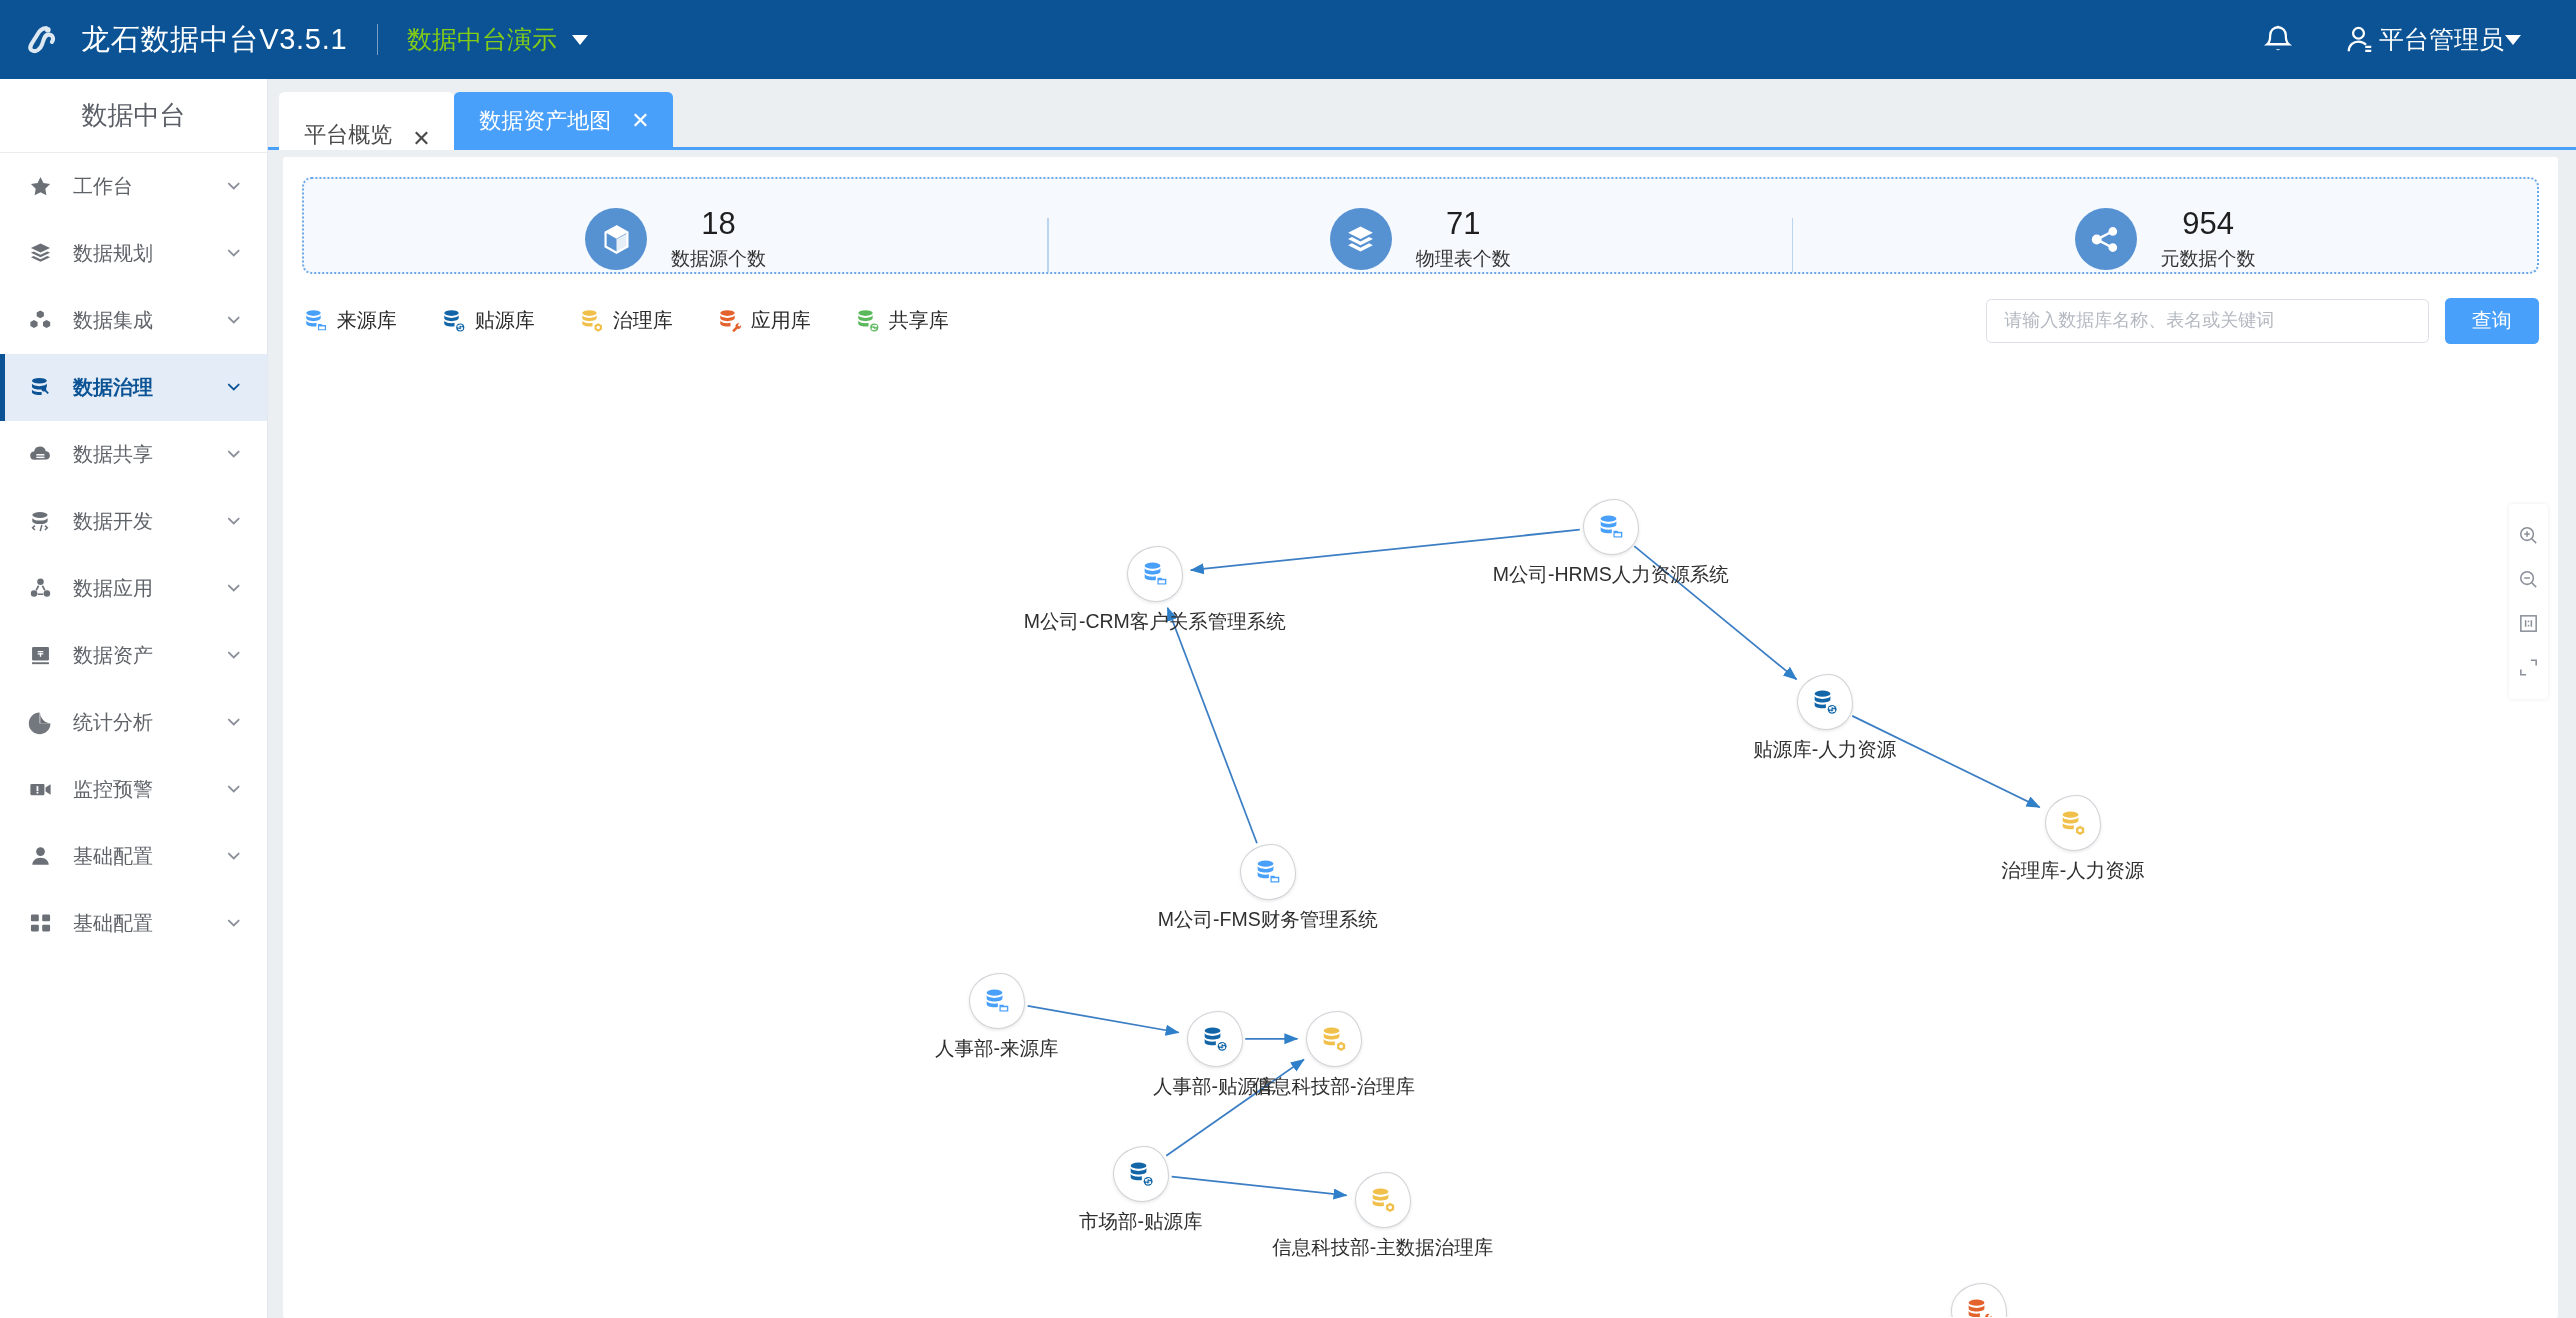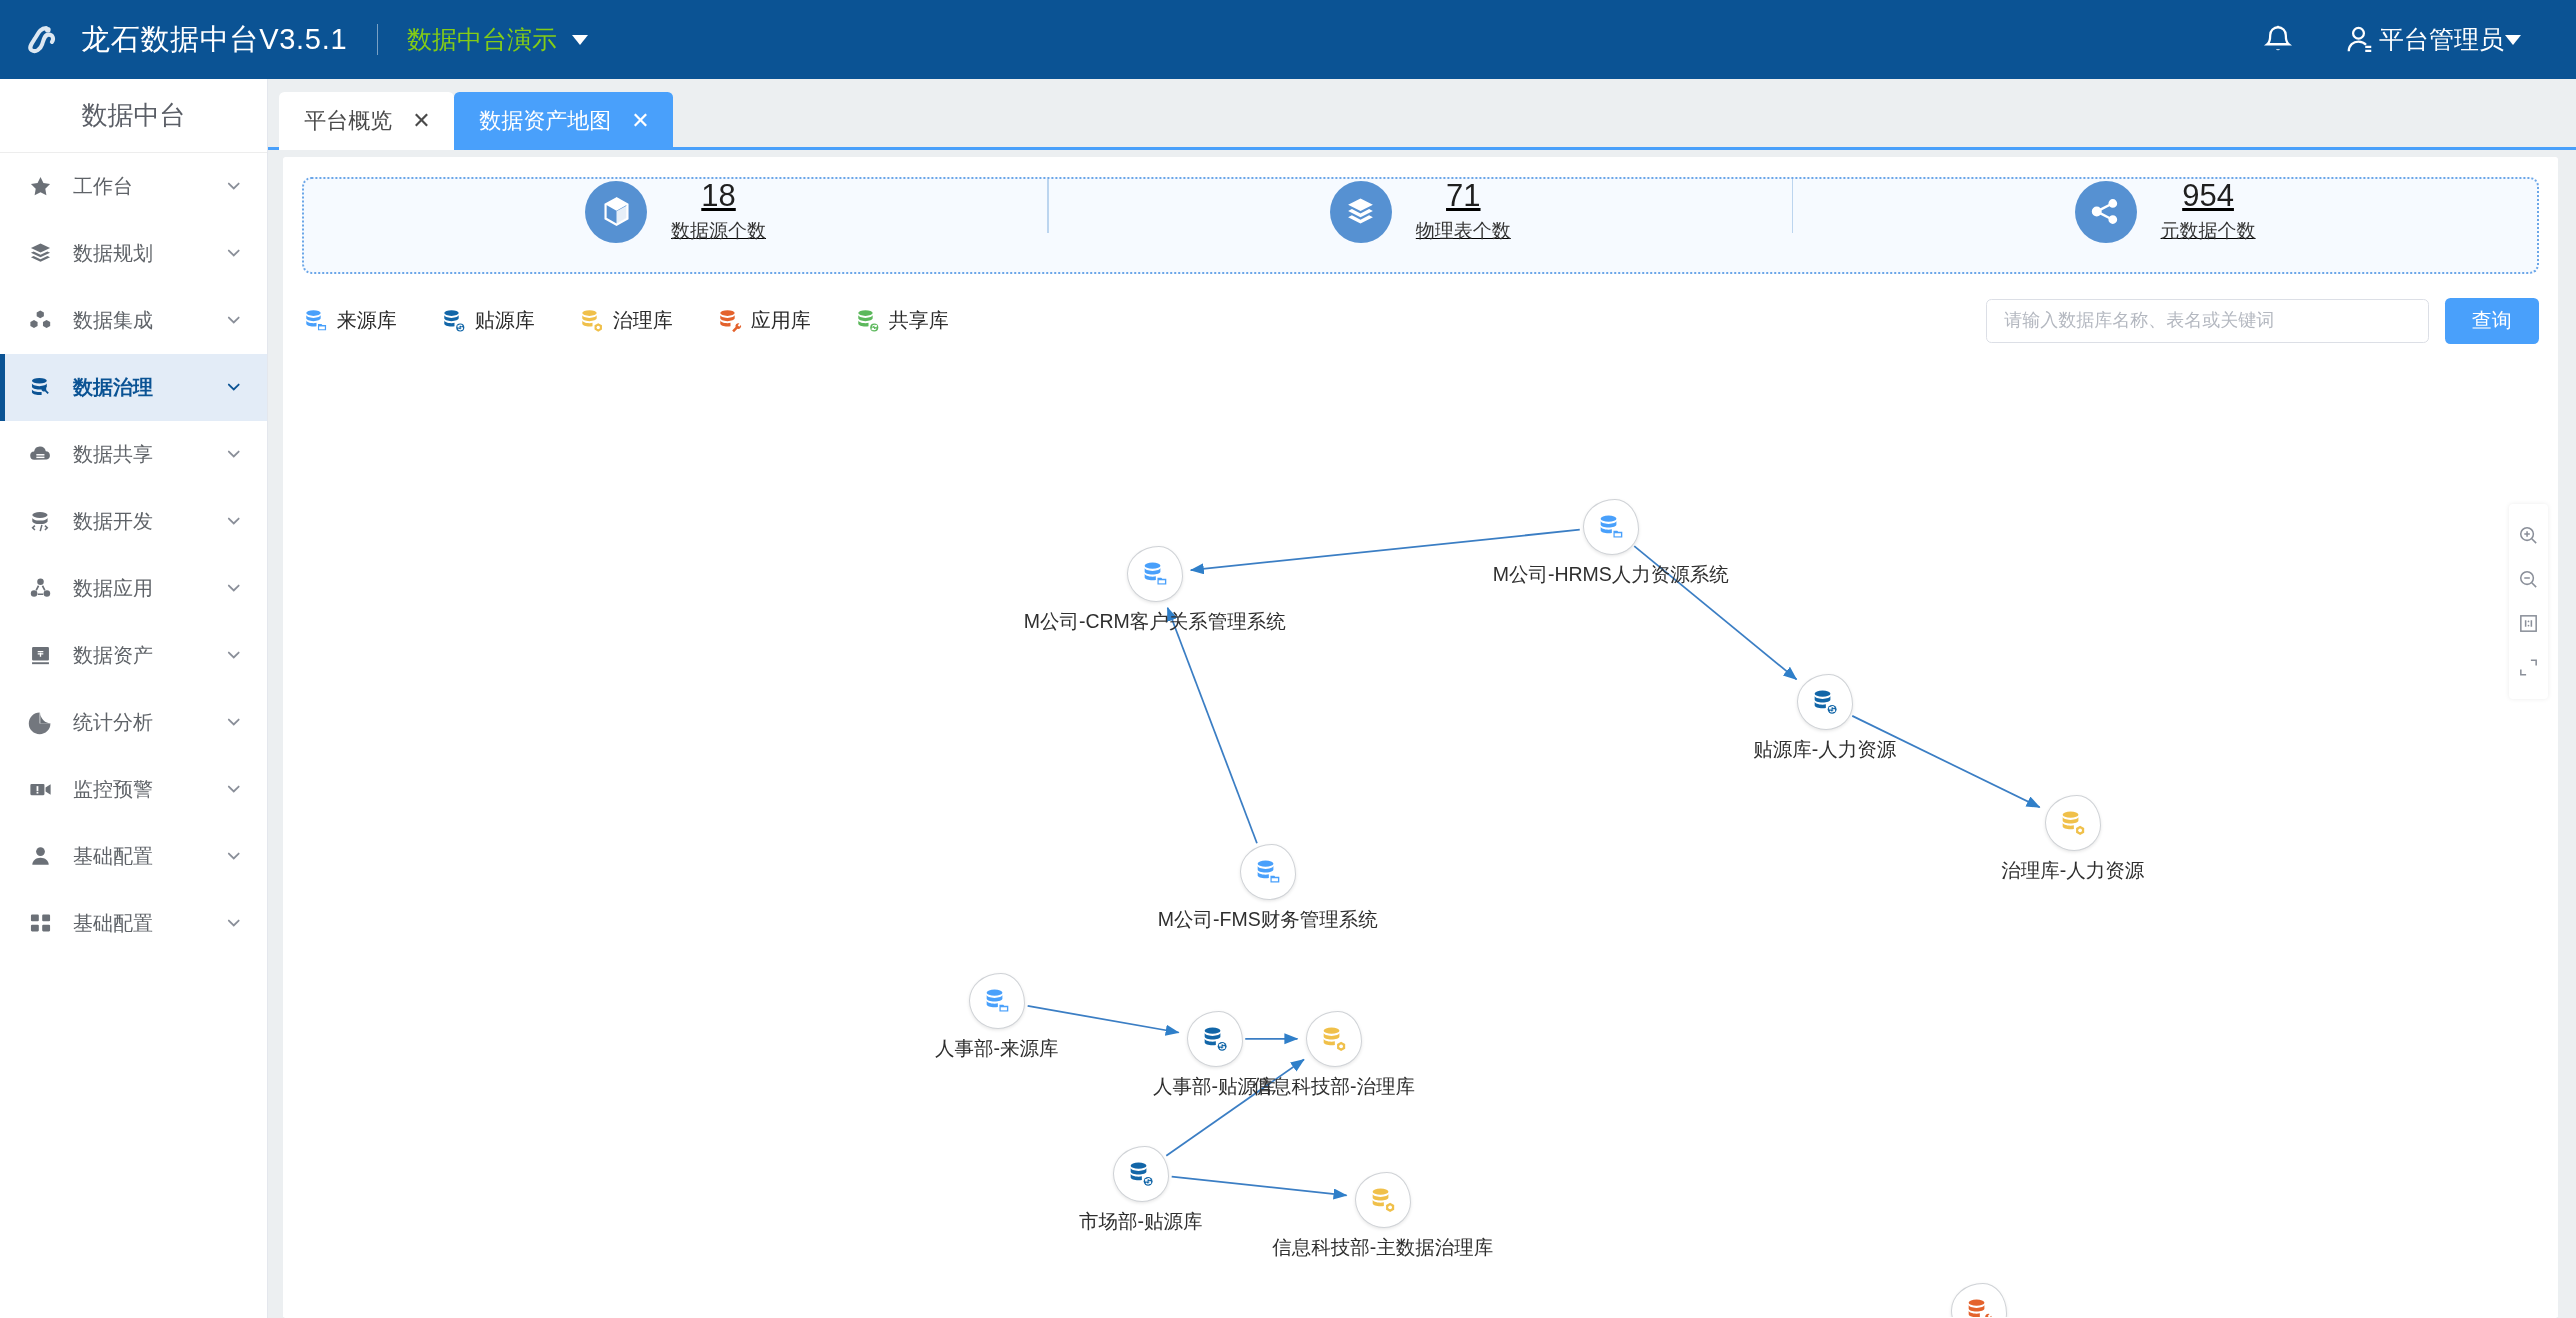--- a/index.html
+++ b/index.html
@@ -65,34 +65,34 @@
   }
   #tabbar::after {
     content: ""; position: absolute; left: 0; bottom: 0; width: 100%;
     height: 3.4px; background: #49a0fb;
   }
   .tab {
     height: 58px; display: flex; align-items: center; gap: 20px;
     padding: 0 23px 0 25.5px; font-size: 22px; border-radius: 5.4px 5.4px 0 0;
     cursor: pointer; position: relative; z-index: 2;
   }
-  .tab.inactive { background: #fff; color: #4a4a4a; }
+  .tab.inactive { background: #fff; color: #4a4a4a; align-items: flex-end; }
   .tab.active { background: #49a0fb; color: #fff; }
   .tab-x { font-size: 22px; line-height: 1; }
 
   #panel {
     position: absolute; left: 14.8px; top: 78px; width: 2275px; height: 1161px;
     background: #fff; border-radius: 2.7px;
   }
 
   
   #stats {
     margin: 20px 19px 0 19px; height: 97px; background: #f6faff;
     border: 2.7px dotted #6ba6e8; border-radius: 9.4px;
-    display: flex; align-items: flex-start; text-decoration: underline;
+    display: flex; align-items: flex-end;
   }
   .stat { flex: 1; display: flex; align-items: center; justify-content: center; gap: 24px; }
   .stat-ico {
     width: 62px; height: 62px; border-radius: 50%; background: #5691d2;
     display: flex; align-items: center; justify-content: center; flex: 0 0 auto;
   }
   .stat-txt { display: flex; flex-direction: column; align-items: center; }
   .stat-num { font-size: 31px; color: #1f1f1f; line-height: 1.1; }
   .stat-lbl { font-size: 19px; color: #333; margin-top: 5.4px; }
   .stat-div { width: 1.3px; height: 54px; background: #bcd5ef; }

